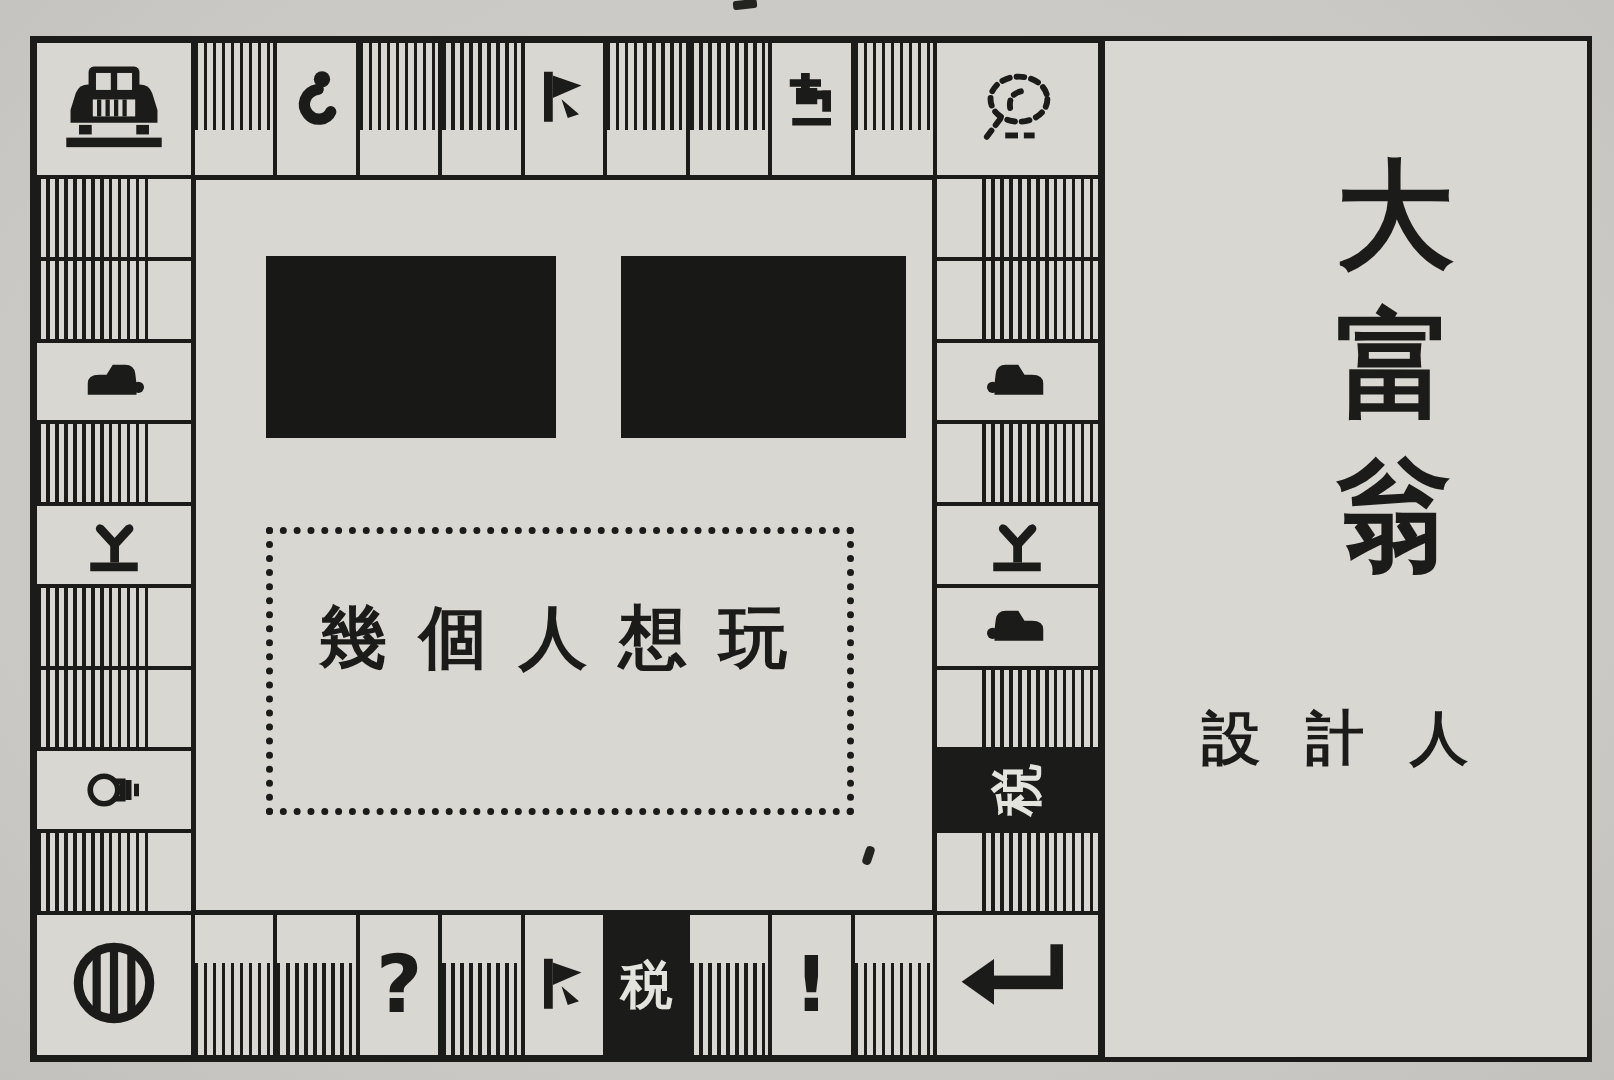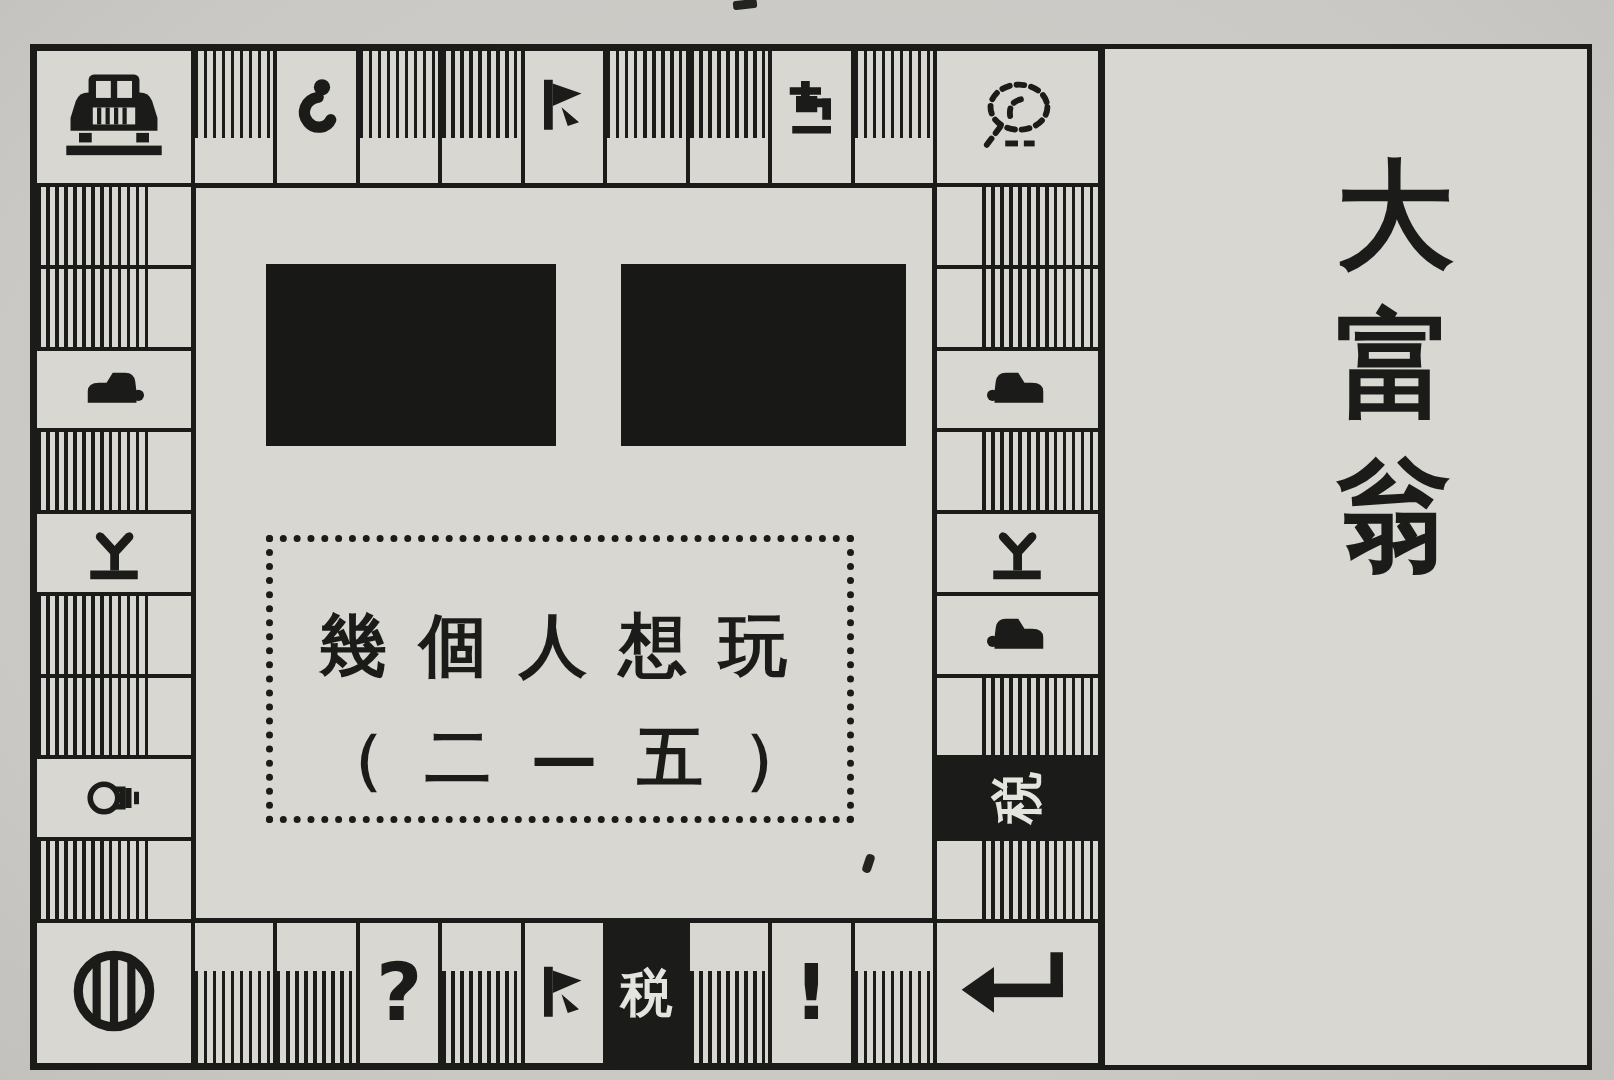--- a/index.html
+++ b/index.html
@@ -5,21 +5,21 @@
   html,body{margin:0;padding:0;}
   body{
     width:1614px;height:1080px;overflow:hidden;
     background:#c9c8c4;
     font-family:"DejaVu Sans",sans-serif;
     color:#1b1b19;
   }
   .stage{position:relative;width:1614px;height:1080px;
     background:radial-gradient(ellipse at 50% 45%, #d2d1cc 0%, #c9c8c4 75%, #c2c1bd 100%);}
   
-  .frame{position:absolute;left:30px;top:44px;width:1552px;height:1016px;
+  .frame{position:absolute;left:30px;top:36px;width:1552px;height:1016px;
     border:5px solid #1b1b19;background:#d8d7d2;}
   
   .board{position:absolute;left:0;top:0;width:1065px;height:1016px;
     border-right:5px solid #1b1b19;box-sizing:content-box;
     display:grid;
     grid-template-columns:158px repeat(9,1fr) 165px;
     grid-template-rows:136px repeat(9,1fr) 144px;}
   .cell{position:relative;border:2px solid #1b1b19;
     display:flex;align-items:center;justify-content:center;overflow:hidden;}
   .cell.invert{background:#1b1b19;}
@@ -68,21 +68,20 @@
 <body>
 
 <div class="stage">
   <div class="frame">
     <div class="board" id="board">
       <div class="center">
         <div class="black-panel panel-a"></div>
         <div class="black-panel panel-b"></div>
         <div class="dialog">
           <div class="dline l1">幾個人想玩</div>
-          <div class="dline l2">（二—五）</div>
         </div>
         <div class="speck speck2"></div>
       </div>
     <div class="cell side-corner k-car-front" style="grid-area: 1 / 1;">
           <span class="icon">
             <svg viewBox="0 0 100 90">
               <g fill="#1b1b19">
                 <rect x="26" y="5" width="48" height="28" rx="5"></rect>
                 <path d="M14 30 q3-8 12-8 h48 q9 0 12 8 l5 16 v12 H9 V46 z"></path>
                 <rect x="17" y="60" width="12" height="9"></rect>
@@ -339,14 +338,15 @@
         </div>
       </div>
 
   </div>
 
   <div class="title-col">
     <div class="title-char">大</div>
     <div class="title-char">富</div>
     <div class="title-char">翁</div>
   </div>
+  <div class="designer">設計人</div>
   <div class="speck speck1"></div>
 </div>
 
 </body></html>

